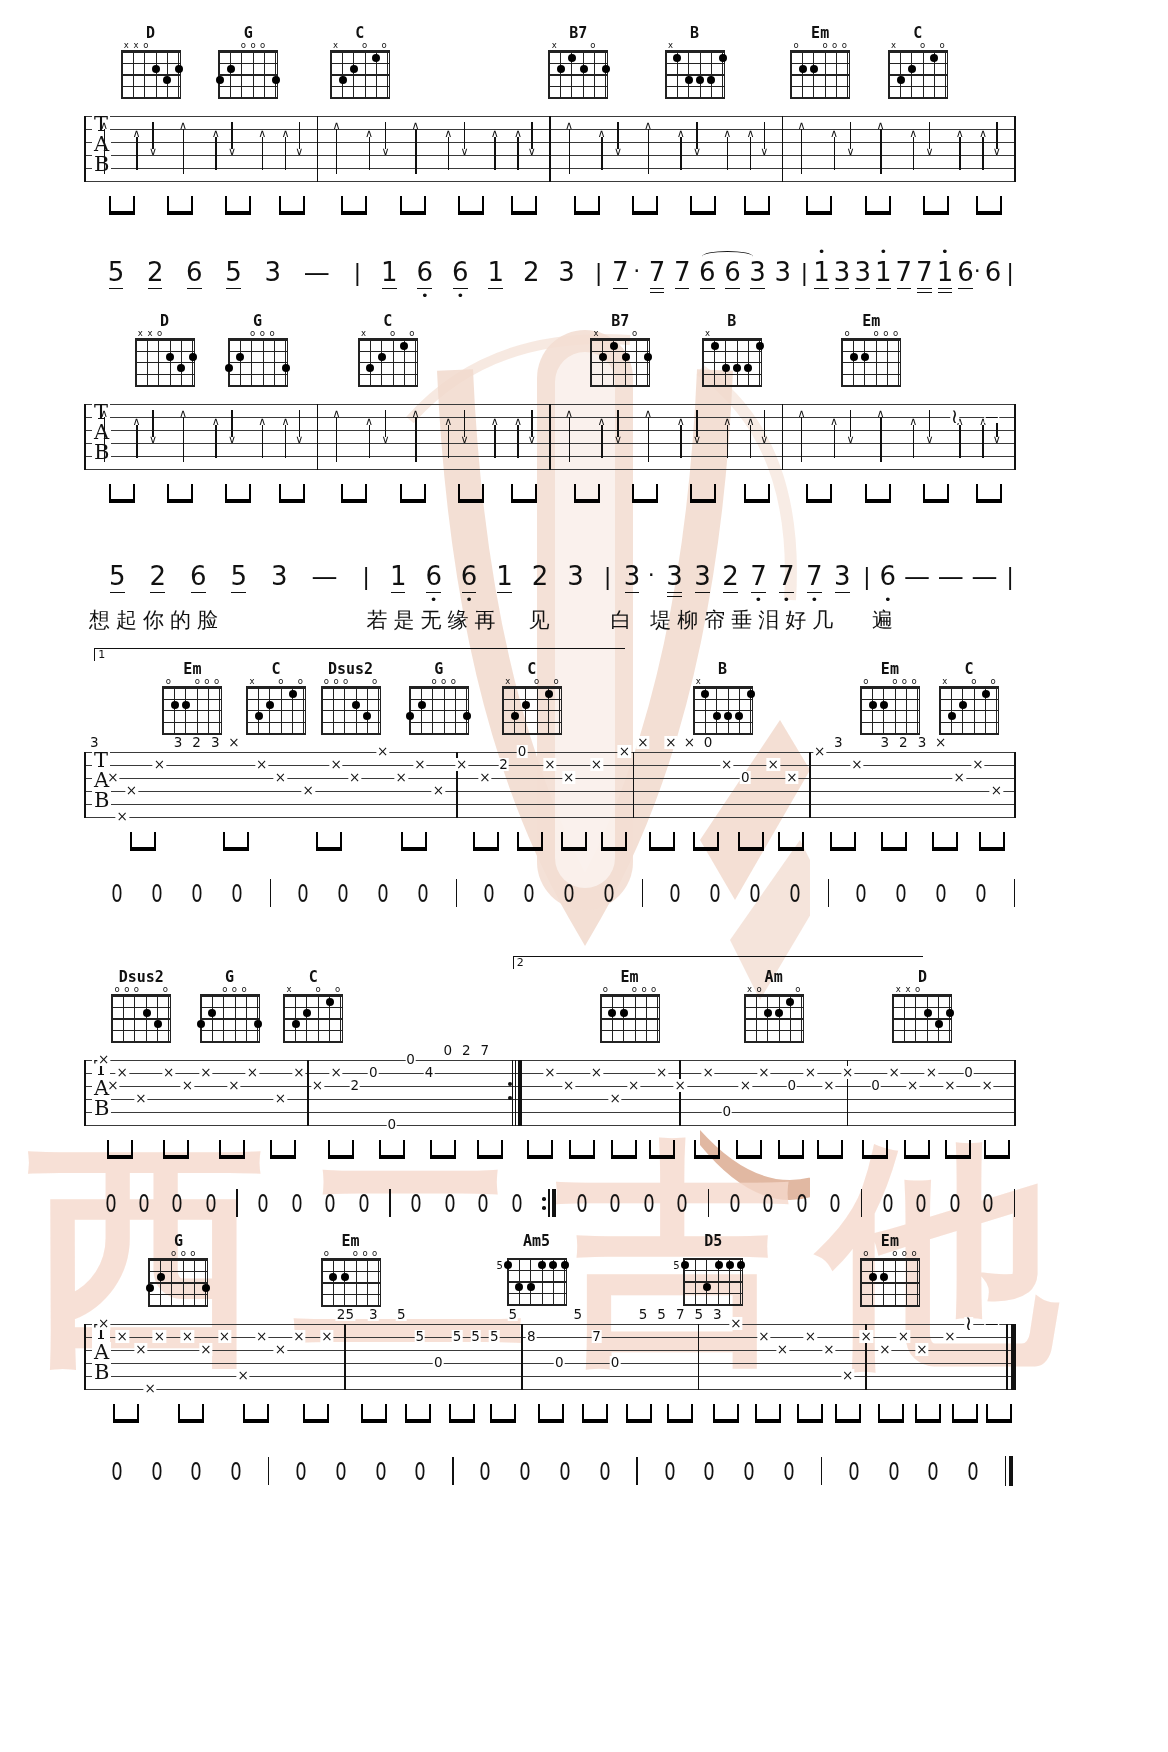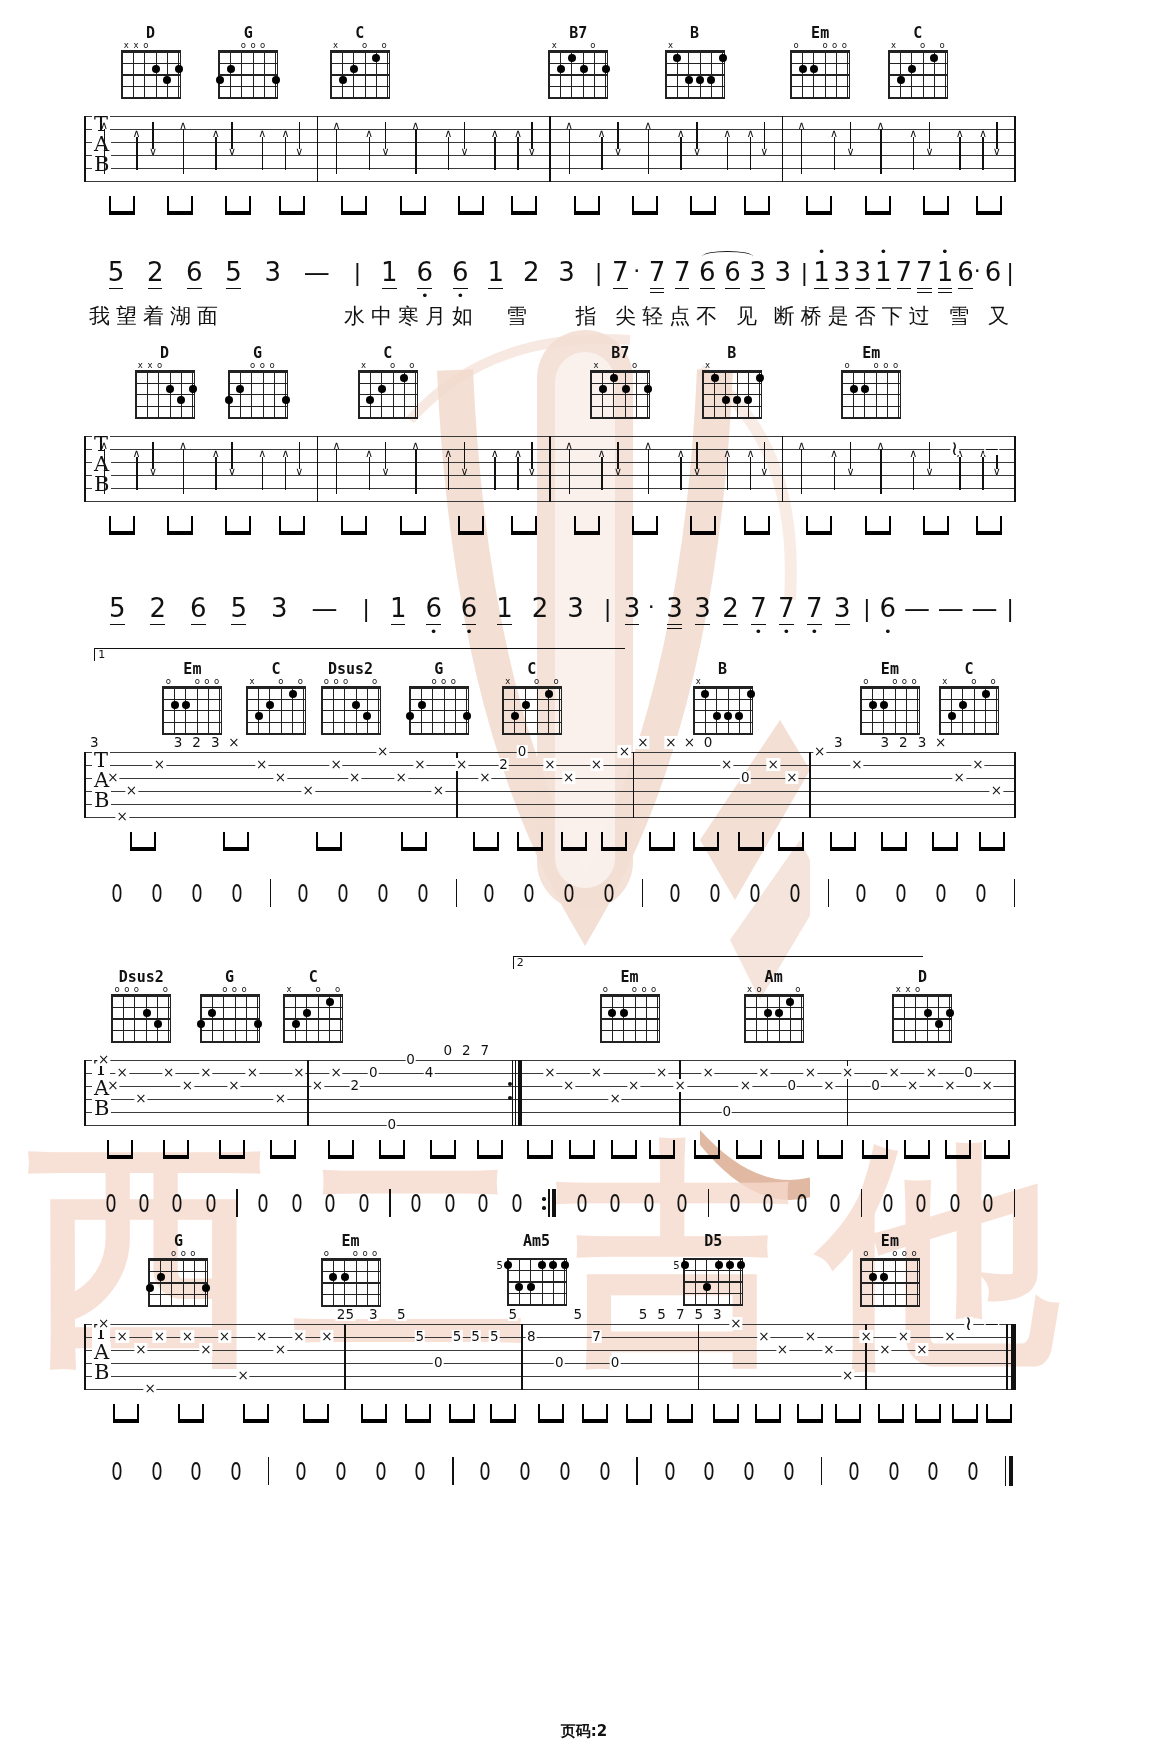--- a/index.html
+++ b/index.html
@@ -424,26 +424,20 @@
             <span class="tok">1<i class="u1"></i><i class="da">•</i></span>
             <span class="tok">7<i class="u1"></i></span>
             <span class="tok">7<i class="u1"></i><i class="u2"></i></span>
             <span class="tok">1<i class="u1"></i><i class="u2"></i><i class="da">•</i></span>
             <span class="tok">6<i class="u1"></i></span>
             <span class="dotafter">·</span>
             <span class="tok">6</span>
           </div>
           <span class="jb">|</span>
         </div>
-        <div class="lyrow">
-          <div class="lm" style="flex-basis: 30%;">我望着湖面</div>
-          <div class="lm" style="flex-basis: 27.2%;">水中寒月如　雪</div>
-          <div class="lm" style="flex-basis: 23.2%;">指 尖轻点不 见</div>
-          <div class="lm" style="flex-basis: 23.2%;">断桥是否下过 雪 又</div>
-        </div>
       </div>
       <div class="tabblock" style="margin-top: 16px;">
         <div class="chord-row">
           <div class="chord" style="left: 5%;">
             <div class="chord-name">D</div>
             <div class="markers">
               <span>x</span>
               <span>x</span>
               <span>o</span>
               <span></span>
@@ -750,20 +744,26 @@
             <span class="tok">3<i class="u1"></i></span>
           </div>
           <span class="jb">|</span>
           <div class="jm" style="flex-basis: 15%;">
             <span class="tok">6<i class="db">•</i></span>
             <span class="tok">—</span>
             <span class="tok">—</span>
             <span class="tok">—</span>
           </div>
           <span class="jb">|</span>
+        </div>
+        <div class="lyrow">
+          <div class="lm" style="flex-basis: 31%;">想起你的脸</div>
+          <div class="lm" style="flex-basis: 27.2%;">若是无缘再　见</div>
+          <div class="lm" style="flex-basis: 29.2%;">白 堤柳帘垂泪好几</div>
+          <div class="lm" style="flex-basis: 16.2%;">遍</div>
         </div>
       </div>
       <div class="tabblock" style="margin-top: 14px; padding-top: 14px;">
         <div class="volta" style="left: 1%; width: 57%; top: 0px;">
           <span>1</span>
         </div>
         <div class="chord-row">
           <div class="chord" style="left: 8%;">
             <div class="chord-name">Em</div>
             <div class="markers">
@@ -1448,16 +1448,13 @@
           <span>0</span>
           <span>0</span>
         </div>
         <div class="zfin">
           <b style="left: 0px; width: 1.5px;"></b>
           <b style="left: 4px; width: 4.5px;"></b>
         </div>
       </div>
     </div>
 
-  <div class="footer">
-    <span>页码:2</span>
-  </div>
 </div>
 
 </body></html>

